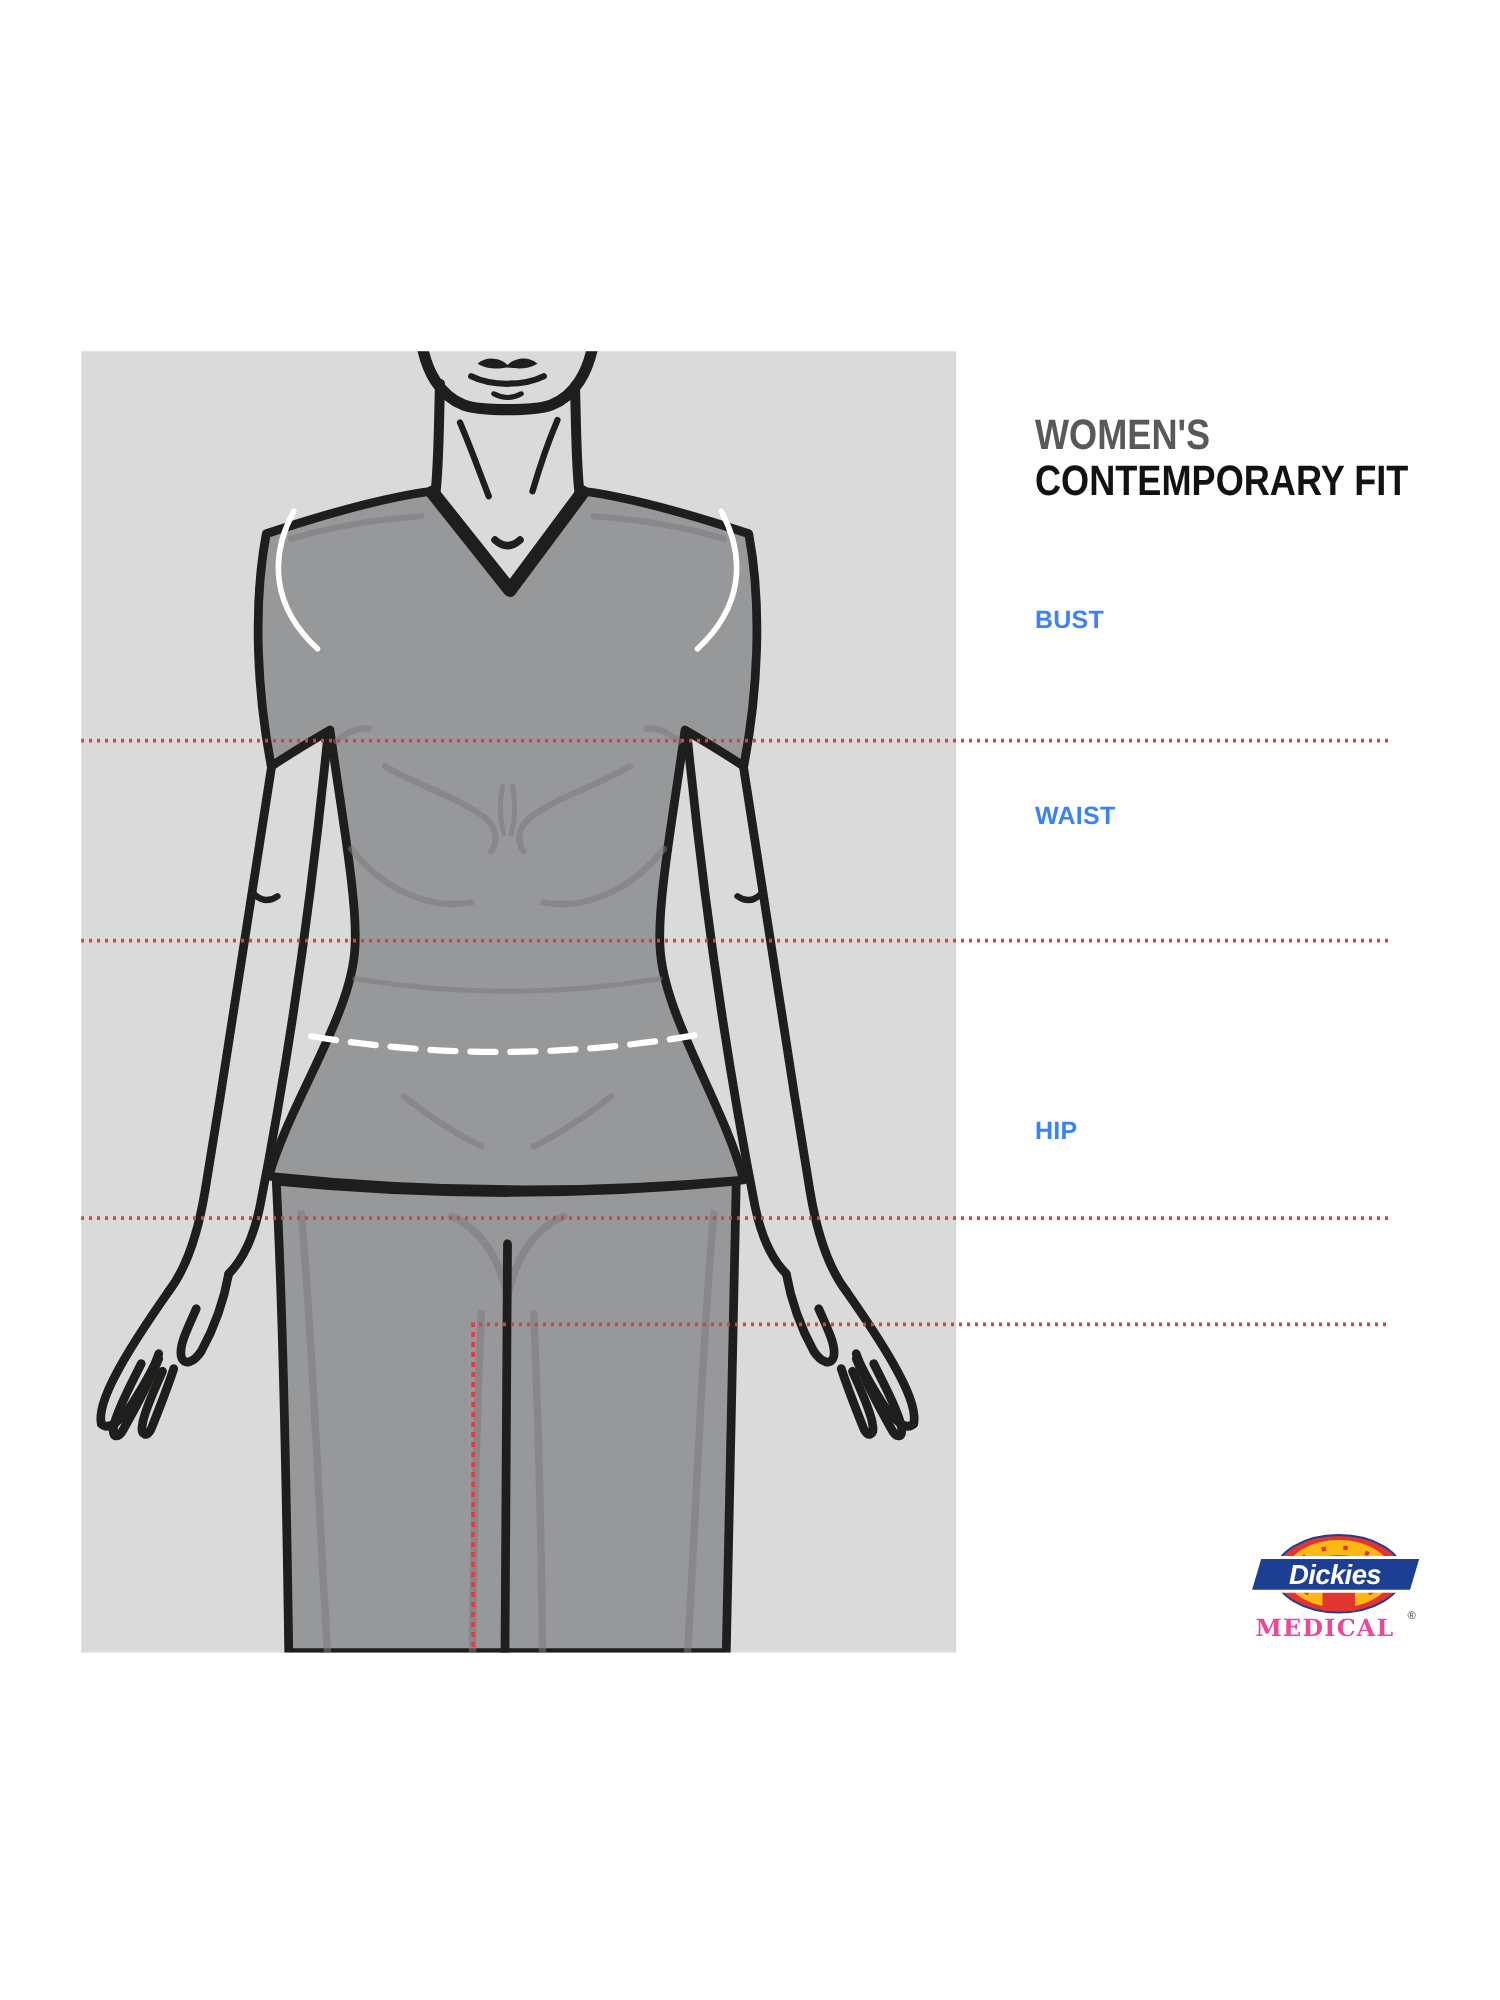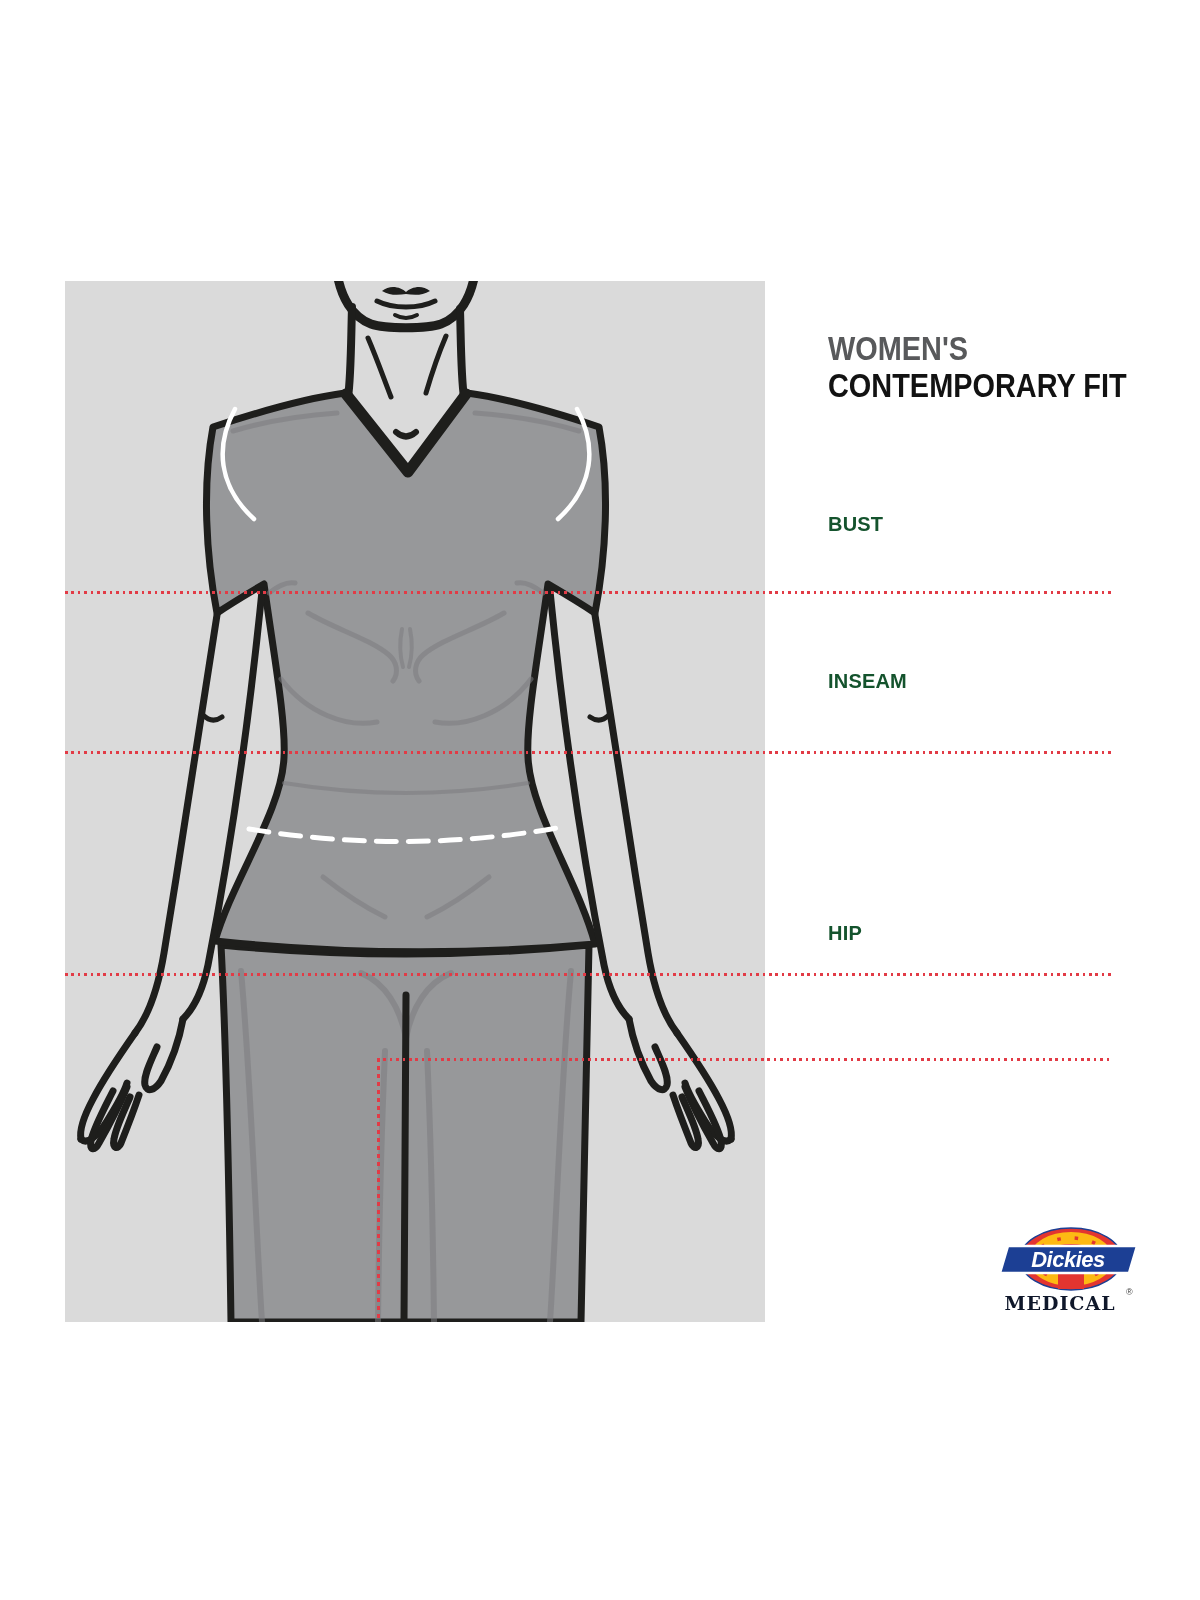--- a/index.html
+++ b/index.html
@@ -18,25 +18,25 @@
   .whiteln{stroke:#fff;fill:none;stroke-linecap:round;}
   .dotline{position:absolute;height:3px;z-index:5;
     background:repeating-linear-gradient(90deg,var(--accent-red) 0 2.6px,transparent 2.6px 6.4px);}
   .dotline-v{position:absolute;width:3px;z-index:5;
     background:repeating-linear-gradient(180deg,var(--accent-red) 0 4px,transparent 4px 8px);}
   .textcol{position:absolute;left:828px;width:330px;}
   .title-line{font-weight:700;font-size:34px;line-height:37px;letter-spacing:0;
     transform:scaleX(.85);transform-origin:0 50%;white-space:nowrap;}
   .title-line.l1{color:var(--title-gray);}
   .title-line.l2{color:#121212;}
-  .sec-h{font-weight:700;font-size:20px;line-height:24px;color:#14532d;letter-spacing:.2px;margin-top:28px;}
+  .sec-h{font-weight:700;font-size:20px;line-height:24px;color:#3b82f6;letter-spacing:.2px;}
   .sec-p{font-size:20px;line-height:23.5px;color:var(--text-black);white-space:pre-line;}
   .logo-wrap{position:absolute;left:996px;top:1215px;width:150px;z-index:6;}
   .medical{position:absolute;left:985px;top:1292px;width:150px;text-align:center;
-    font-family:"DejaVu Serif",serif;font-weight:700;font-size:19px;letter-spacing:1px;color:#0f172a;}
+    font-family:"DejaVu Serif",serif;font-weight:700;font-size:19px;letter-spacing:1px;color:#ec4899;}
   .dickies-text{font-family:"Liberation Sans",sans-serif;font-style:italic;font-weight:700;}
 </style>
 </head>
 <body>
 
 <div class="panel">
   <svg viewBox="0 0 700 1041" aria-hidden="true">
 
     <path class="fill-scrub ink" stroke-width="7" d="M156,664 Q341,682 524,664 C521,760 518,900 516,1041 L166,1041 C164,900 161,760 156,664 Z"></path>
 
@@ -111,21 +111,21 @@
 <div class="textcol" style="top:330px;">
   <div class="title-line l1">WOMEN'S</div>
   <div class="title-line l2">CONTEMPORARY FIT</div>
 </div>
 
 <div class="textcol" style="top:484px;">
   <div class="sec-h">BUST</div>
 </div>
 
 <div class="textcol" style="top:641px;">
-  <div class="sec-h">INSEAM</div>
+  <div class="sec-h">WAIST</div>
 </div>
 
 <div class="textcol" style="top:893px;">
   <div class="sec-h">HIP</div>
 </div>
 
 <div class="textcol" style="top:1081px;">
 </div>
 
 <div class="logo-wrap">

